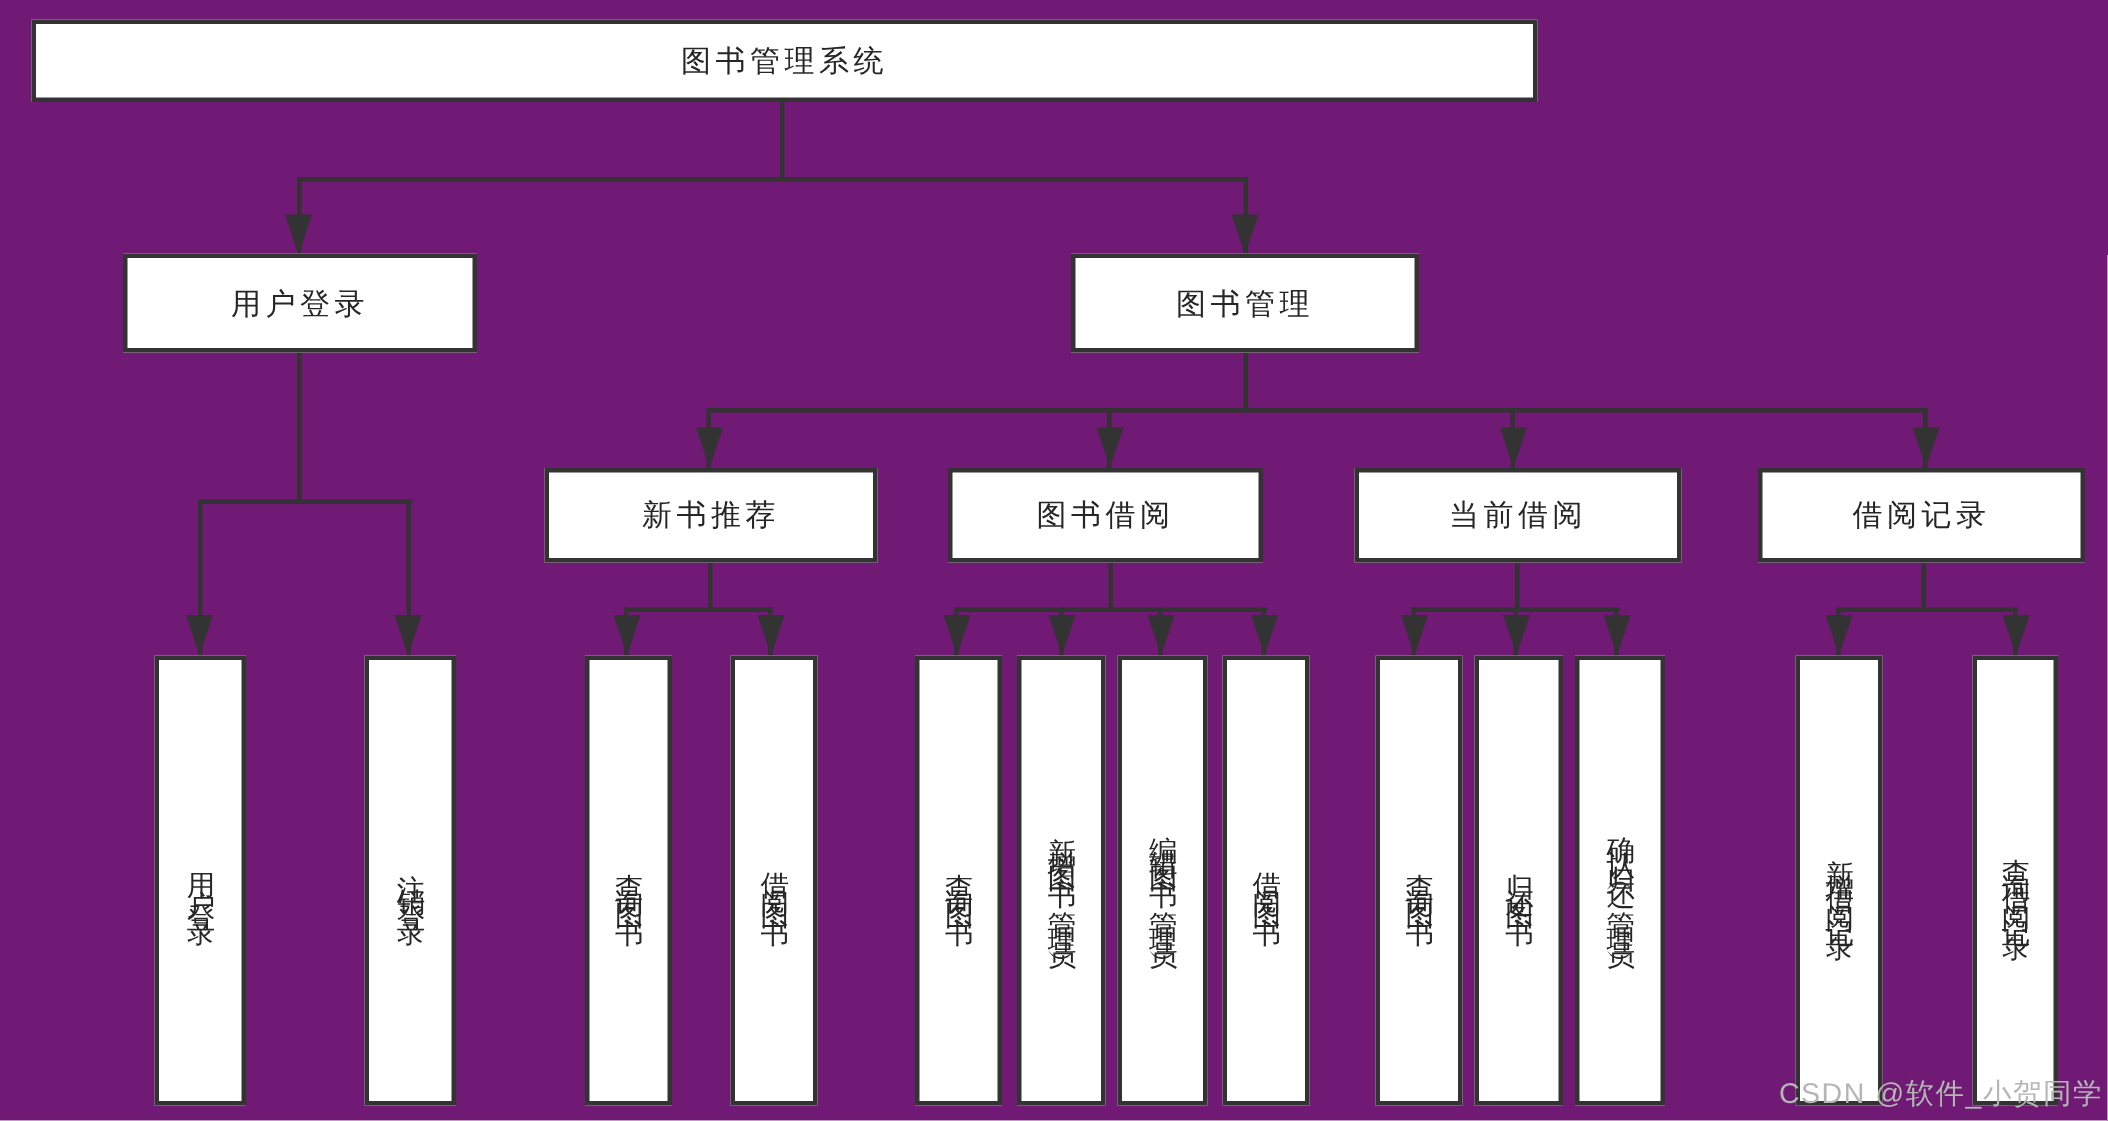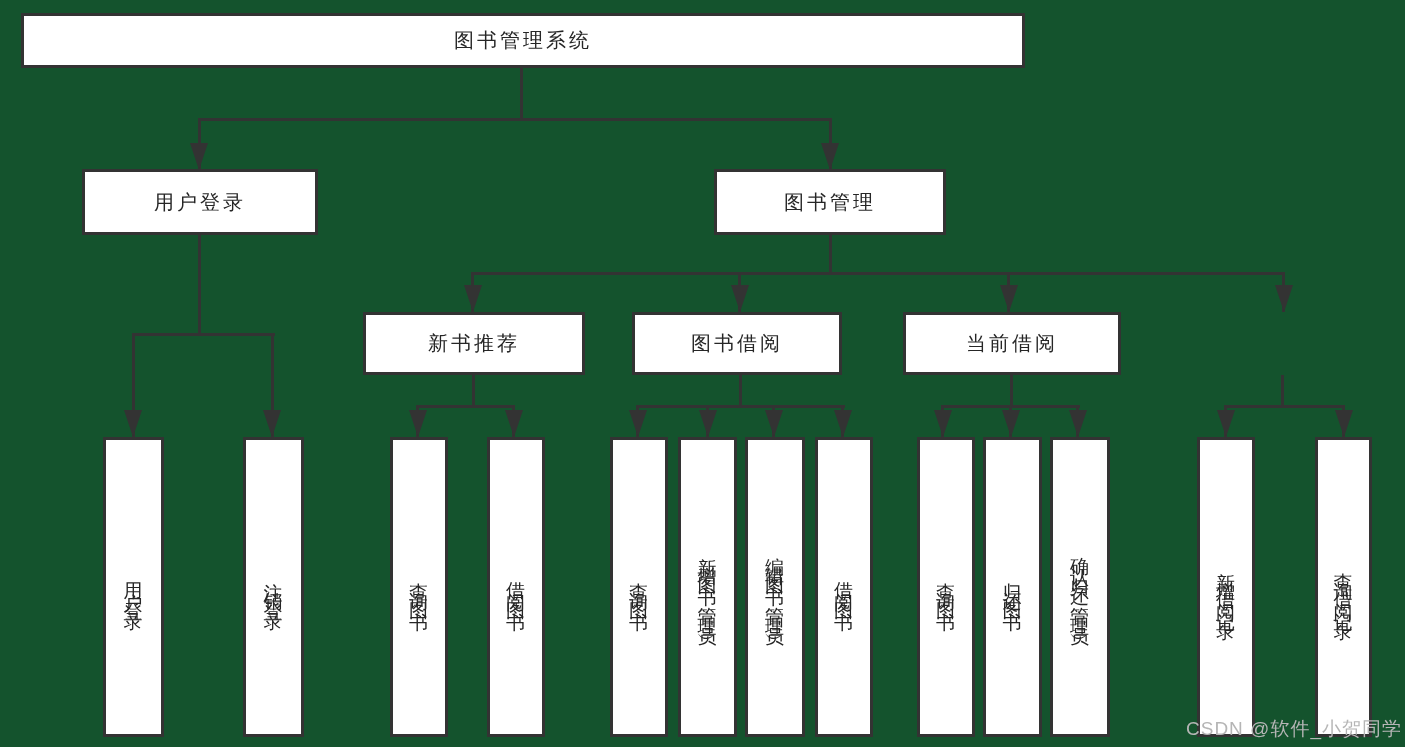--- a/index.html
+++ b/index.html
@@ -1,19 +1,19 @@
 <!DOCTYPE html>
 <html><head>
 <meta charset="utf-8">
 <style>
   html,body{margin:0;padding:0;background:#ffffff;}
   .canvas{
     position:relative;
     width:1405px;height:747px;
-    background:#14532d;
+    background:#701a75;
     font-family:"Liberation Sans", sans-serif;
     overflow:hidden;
   }
   .box{
     position:absolute;
     box-sizing:border-box;
     background:#ffffff;
     border:3px solid #333333;
     display:flex;
     align-items:center;
@@ -130,20 +130,23 @@
 
   <div class="box hbox" style="left:714px;top:169px;width:232px;height:66px">
     <span class="lbl">图书管理</span>
   </div>
   <div class="box hbox" style="left:632px;top:312px;width:210px;height:63px">
     <span class="lbl">图书借阅</span>
   </div>
   <div class="box hbox" style="left:903px;top:312px;width:218px;height:63px">
     <span class="lbl">当前借阅</span>
   </div>
+  <div class="box hbox" style="left:1172px;top:312px;width:218px;height:63px">
+    <span class="lbl">借阅记录</span>
+  </div>
 
   <div class="box leaf" style="left:103px;top:437px;width:61px;height:300px">
     <span class="lbl">用户登录</span>
   </div>
   <div class="box leaf" style="left:243px;top:437px;width:61px;height:300px">
     <span class="lbl">注销登录</span>
   </div>
 
   <div class="box leaf" style="left:390px;top:437px;width:58px;height:300px">
     <span class="lbl">查询图书</span>

